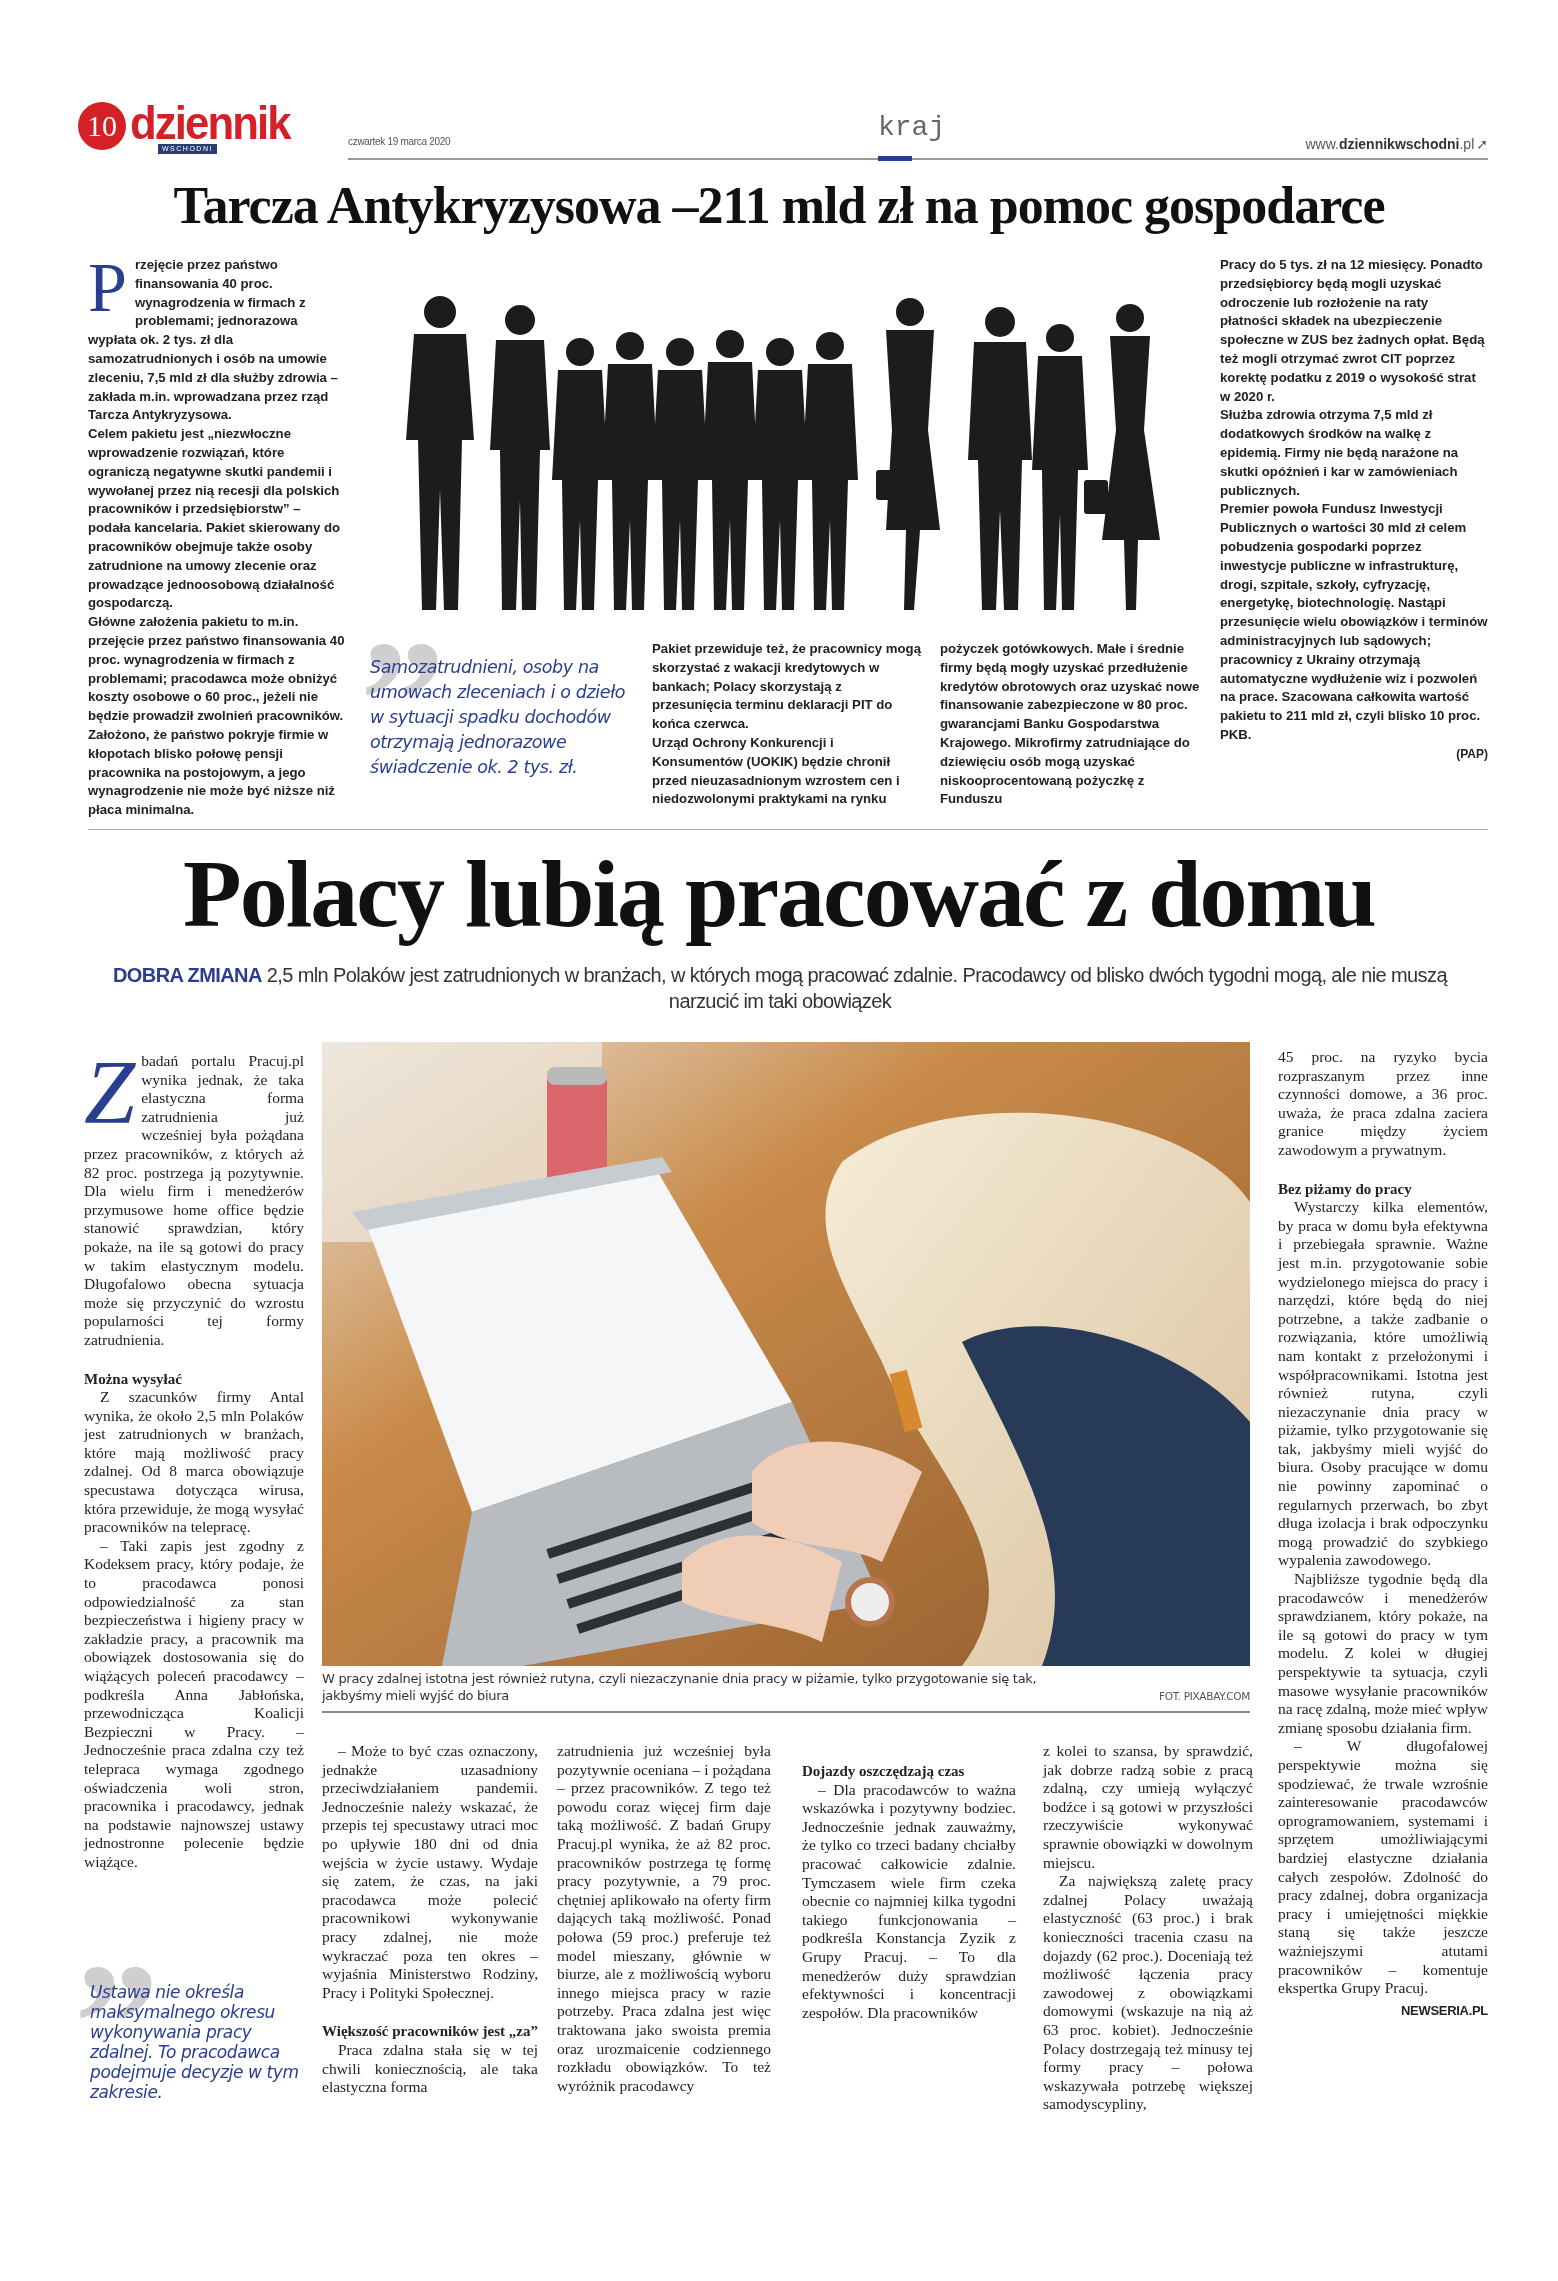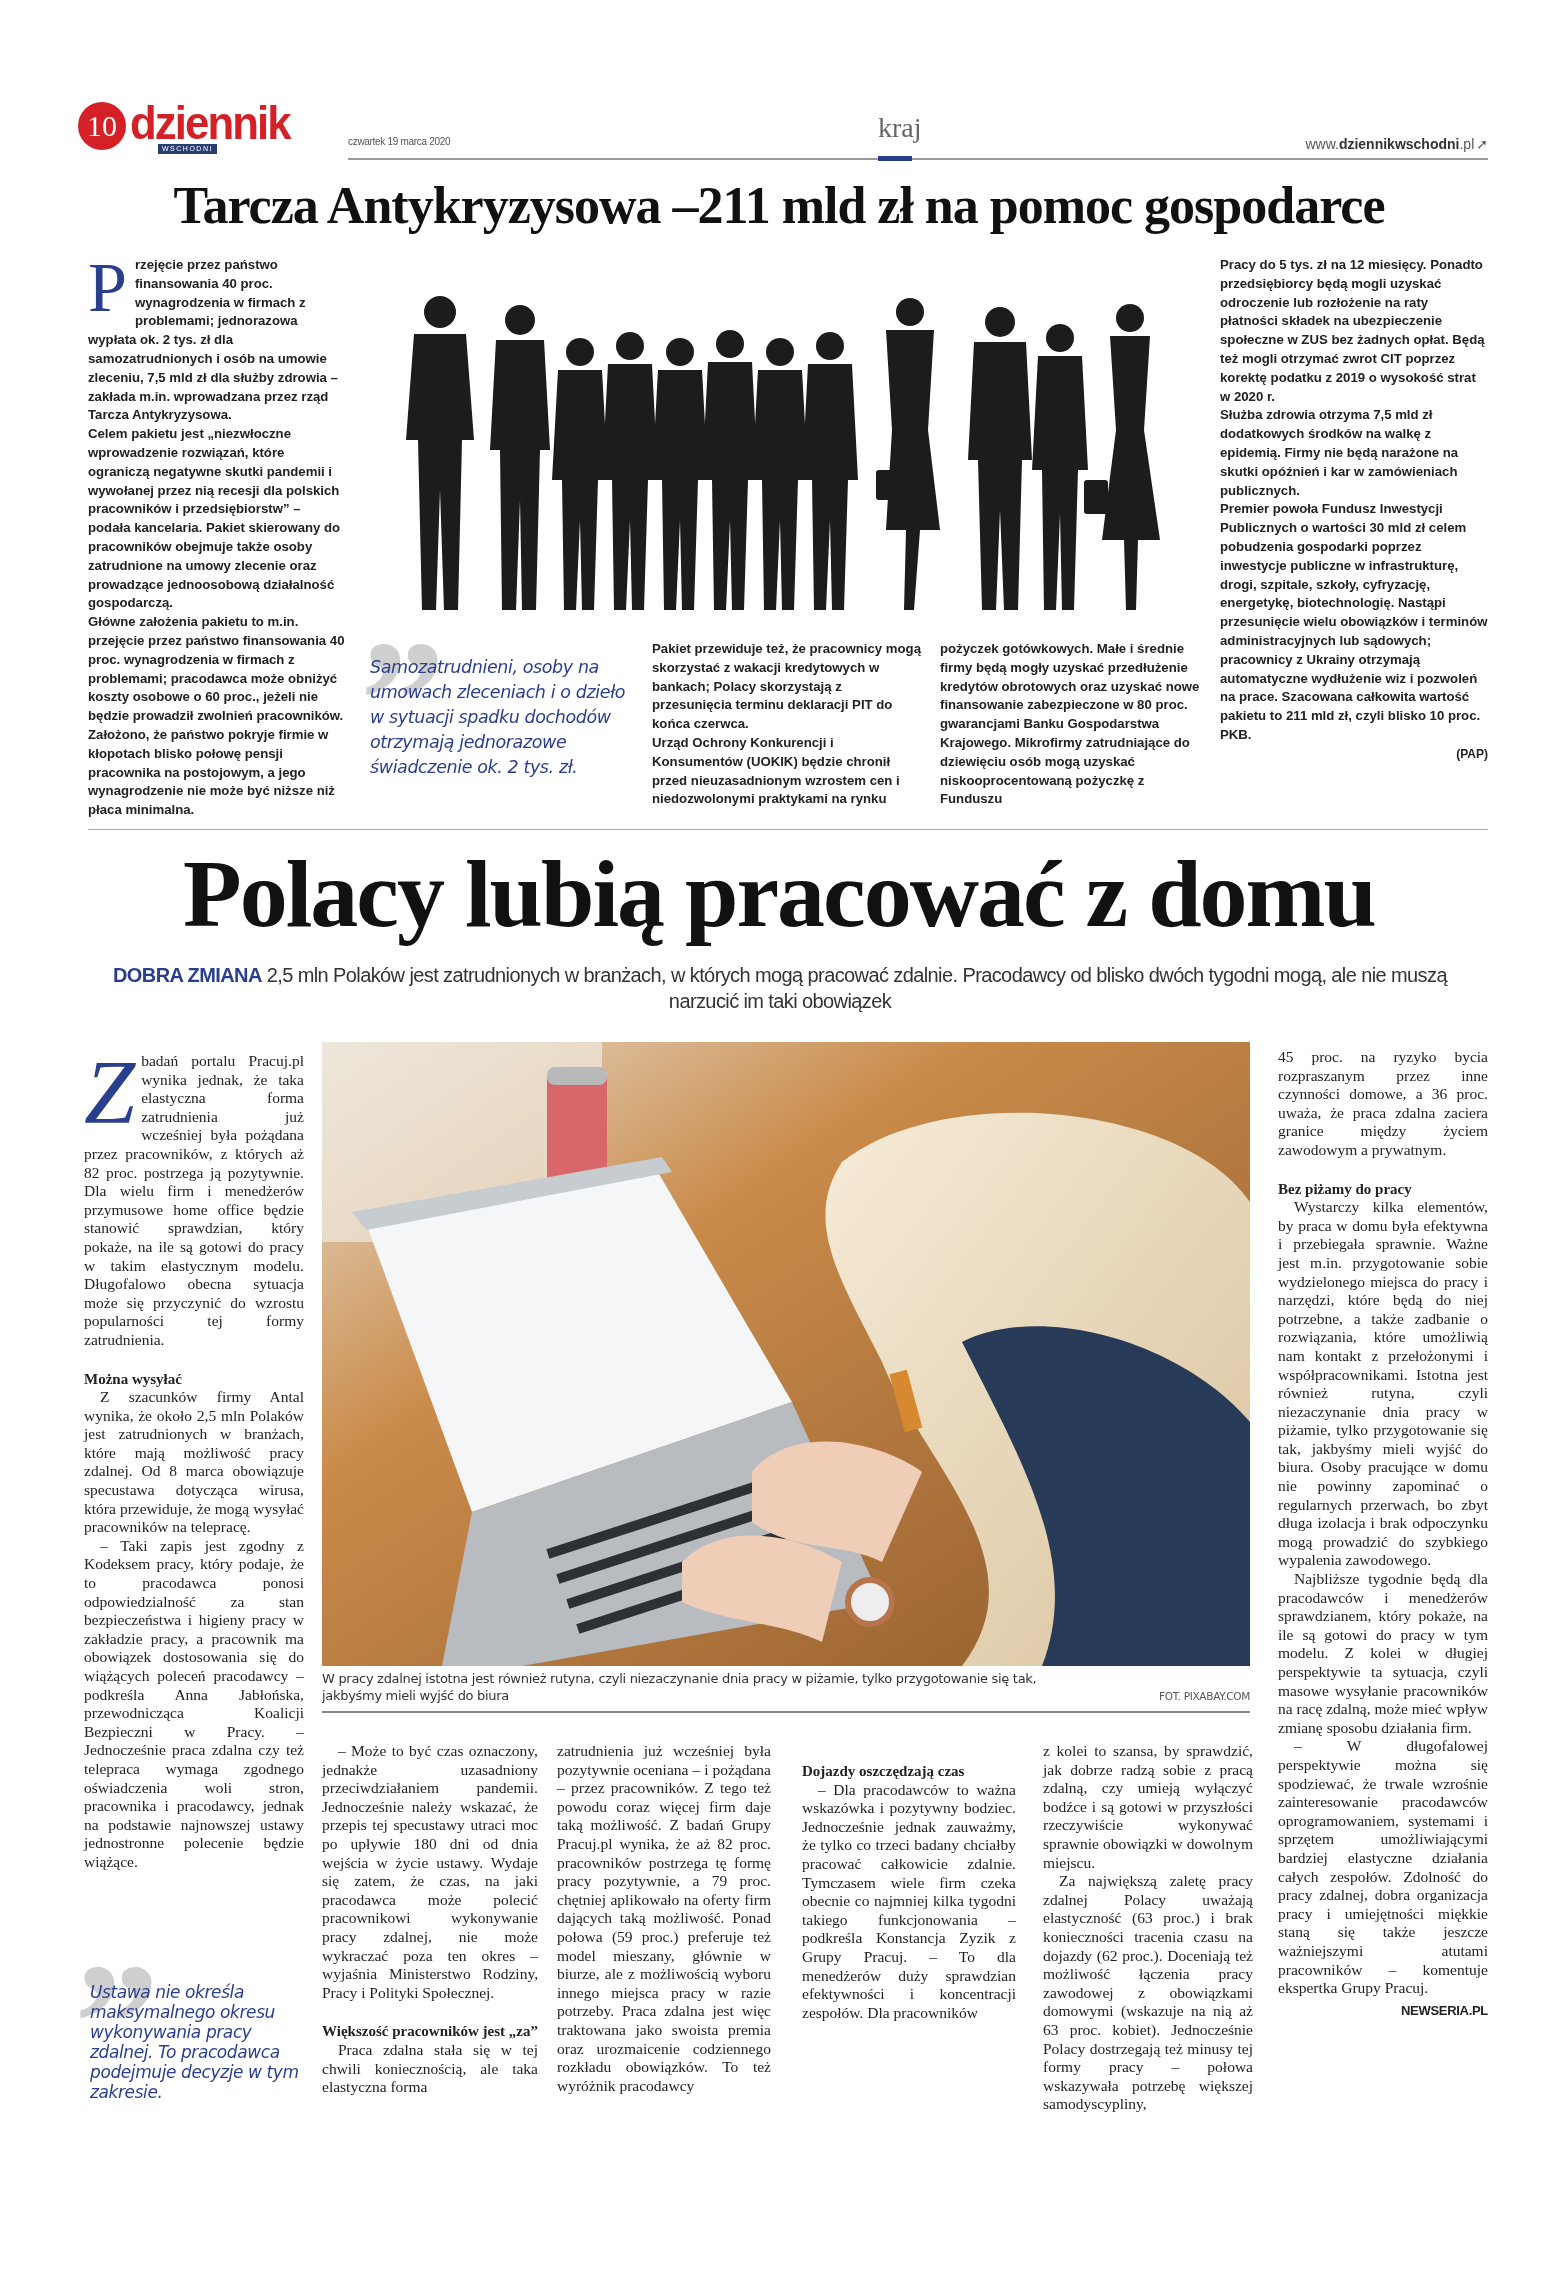--- a/index.html
+++ b/index.html
@@ -6,21 +6,21 @@
   html, body { width: 1558px; height: 2281px; background: #fff; overflow: hidden; }
   body { position: relative; font-family: "Liberation Serif", serif; color: #1a1a1a; }
 
   
   .masthead { position: absolute; left: 78px; top: 100px; width: 1410px; height: 60px; }
   .page-num { position: absolute; left: 0; top: 2px; width: 48px; height: 48px; border-radius: 50%; background: #d42027; color: #fff; font-family: "Liberation Serif", serif; font-size: 30px; line-height: 48px; text-align: center; }
   .logo { position: absolute; left: 52px; top: -4px; font-family: "Liberation Sans", sans-serif; font-weight: bold; font-size: 46px; letter-spacing: -2px; color: #d42027; transform: scaleX(0.95); transform-origin: left; }
   .logo-sub { position: absolute; left: 80px; top: 44px; background: #2a3e6e; color: #fff; font-family: "Liberation Sans", sans-serif; font-size: 7px; letter-spacing: 1.5px; padding: 0 4px; line-height: 10px; }
   .date { position: absolute; left: 270px; top: 36px; font-family: "Liberation Sans", sans-serif; font-size: 10px; color: #555; letter-spacing: -0.3px; }
   .rule-line { position: absolute; left: 270px; top: 58px; width: 1140px; height: 2px; background: #999; }
-  .section { position: absolute; left: 800px; top: 12px; font-family: Liberation Serif, serif; font-size: 28px; color: #666; font-weight: 300; }
+  .section { position: absolute; left: 800px; top: 12px; font-family: Liberation Mono, monospace; font-size: 28px; color: #666; font-weight: 300; }
   .section-mark { position: absolute; left: 800px; top: 56px; width: 34px; height: 5px; background: #2a3e8e; }
   .site-url { position: absolute; right: 0; top: 36px; font-family: "Liberation Sans", sans-serif; font-size: 14px; color: #555; }
   .site-url b { color: #333; }
 
   .headline1 { position: absolute; left: 0; width: 1558px; top: 176px; text-align: center; font-family: "Liberation Serif", serif; font-weight: bold; font-size: 52px; letter-spacing: -1px; color: #111; }
 
   
   .sans { font-family: "Liberation Sans", sans-serif; font-weight: bold; font-size: 13.2px; line-height: 18.8px; color: #222; }
   .top-col1 { position: absolute; left: 88px; top: 256px; width: 258px; }
   .dropcap-p { float: left; font-family: "Liberation Serif", serif; font-weight: normal; font-size: 70px; line-height: 56px; color: #2a3e8e; margin: 4px 8px 0 0; }

